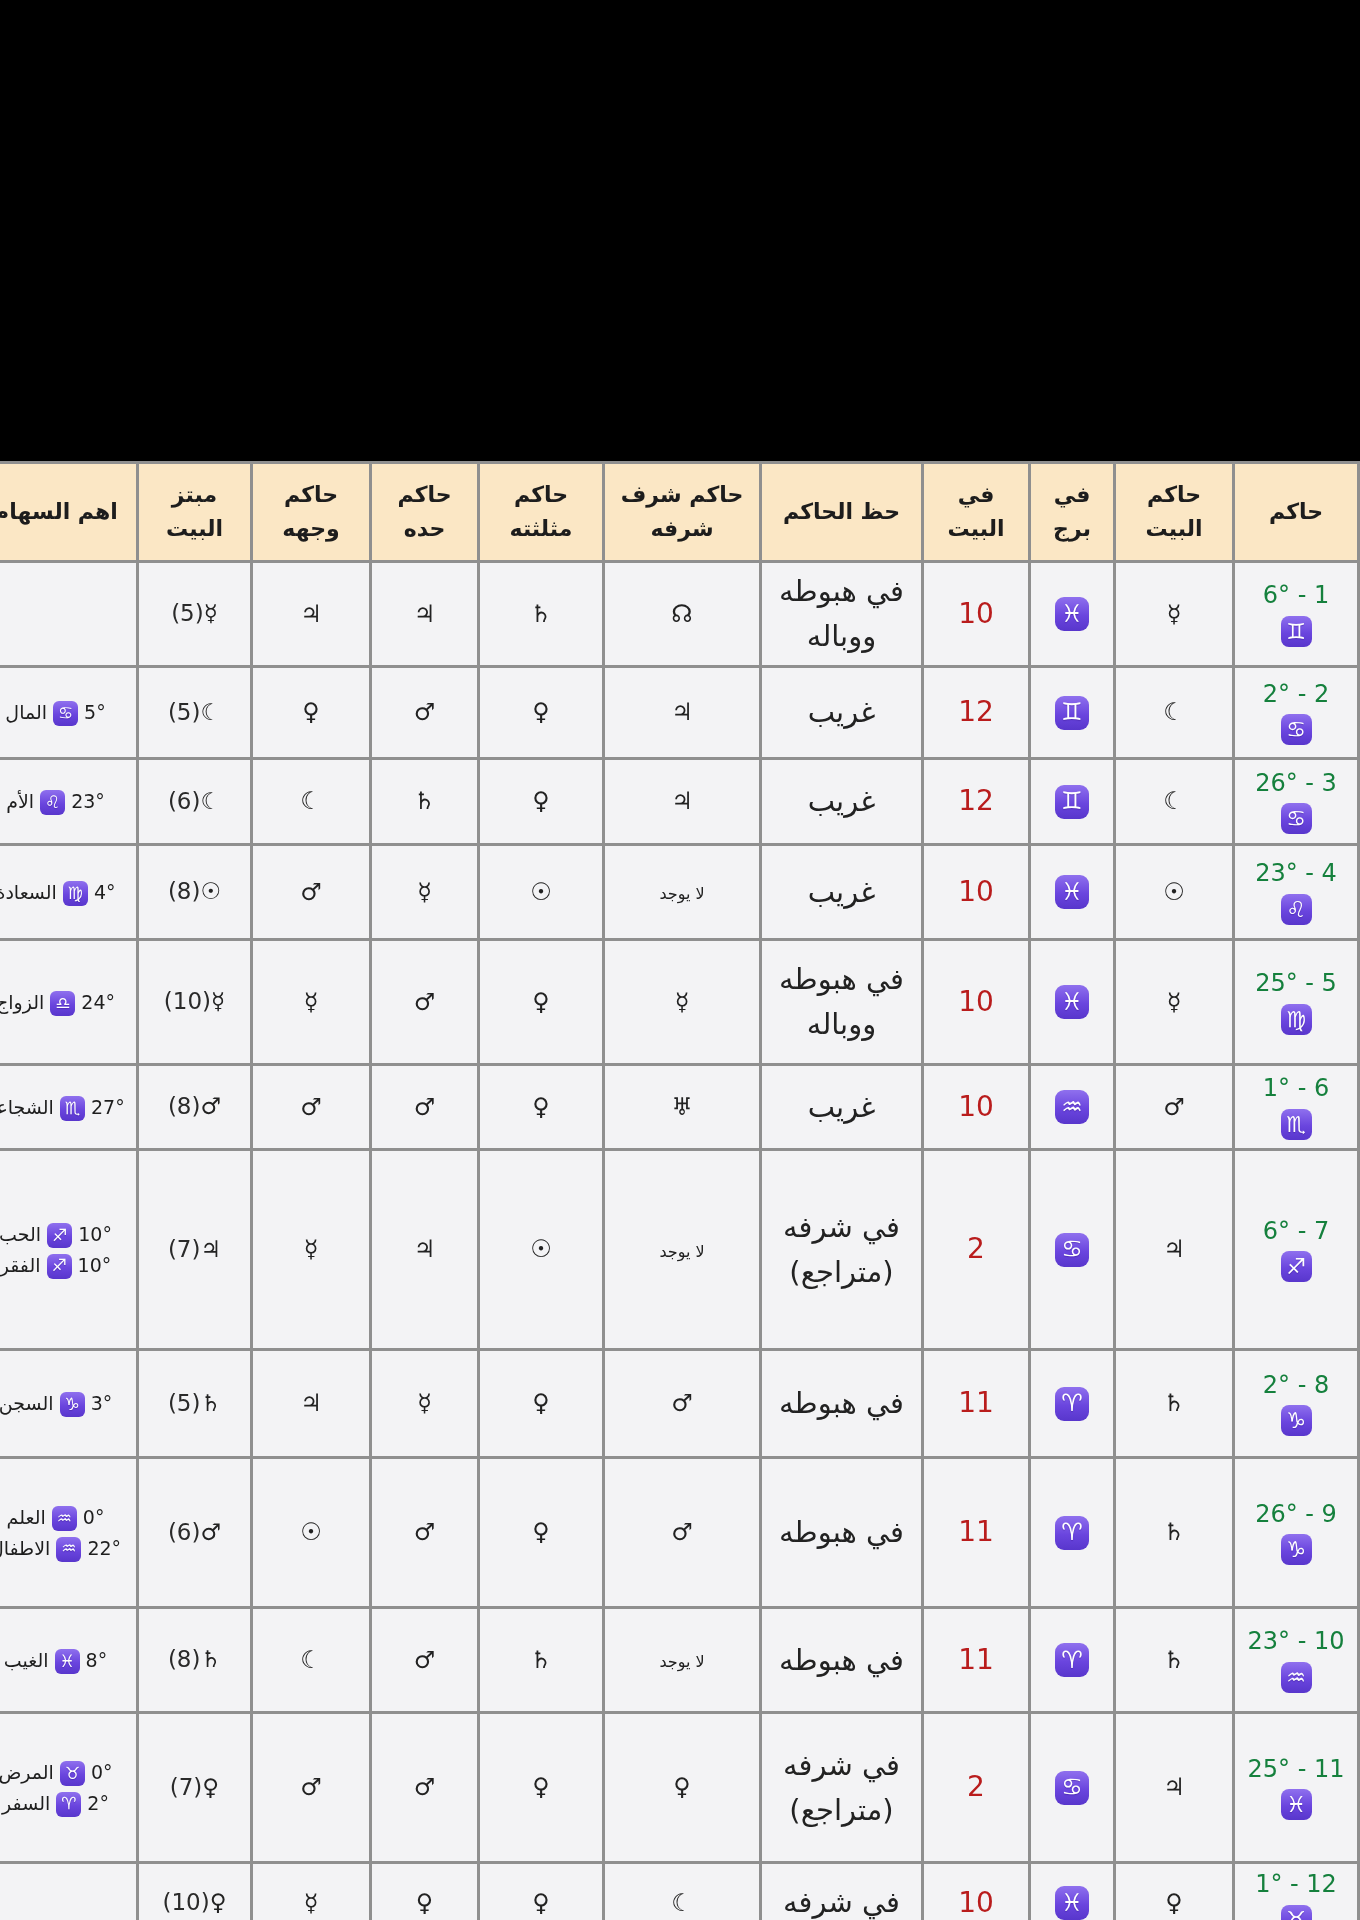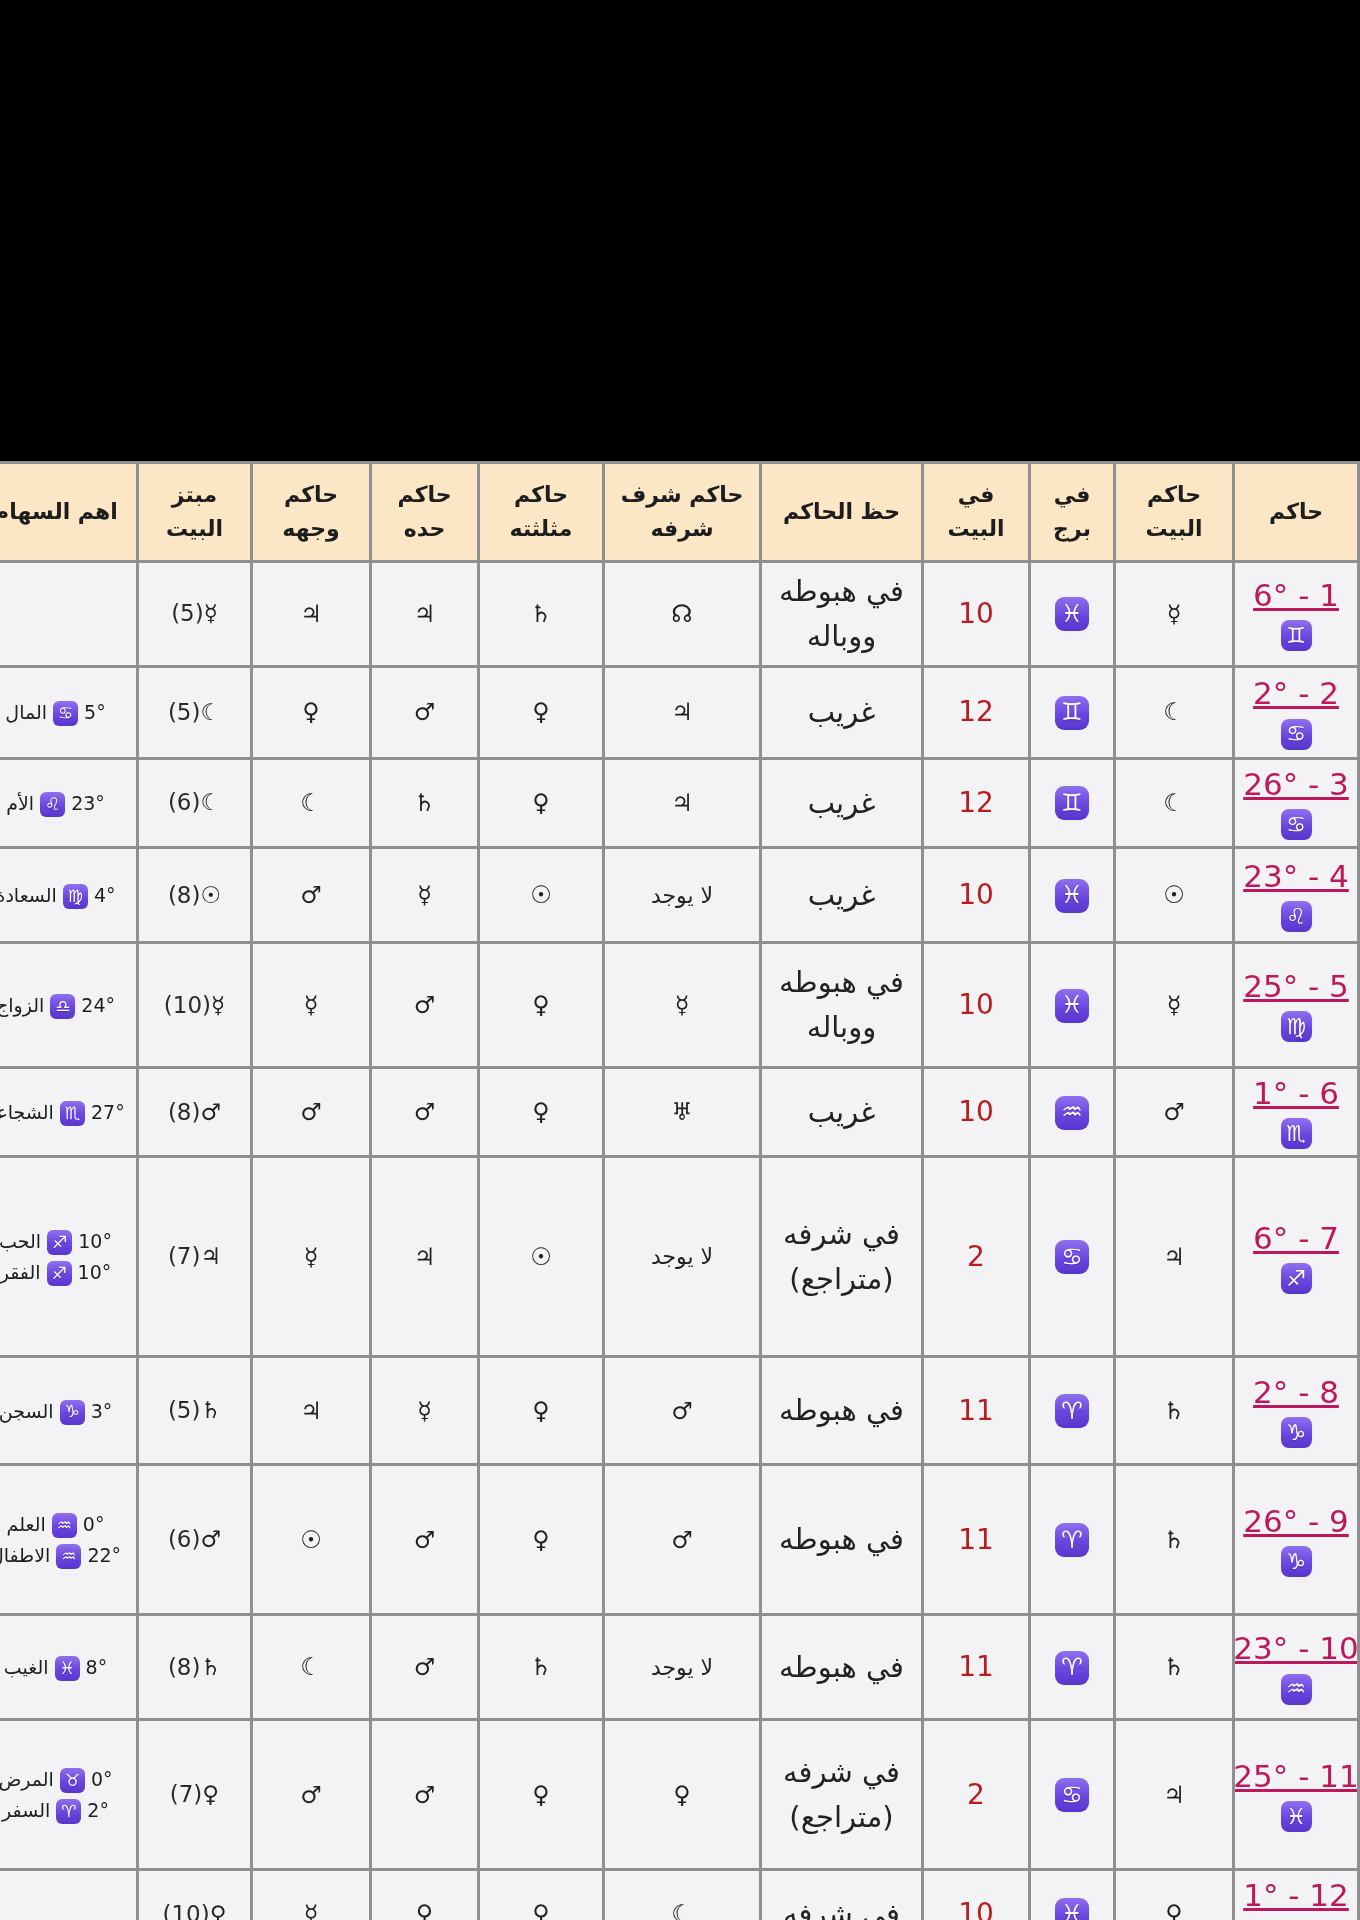--- a/index.html
+++ b/index.html
@@ -11,23 +11,23 @@
     border:3px solid #8F8F8F;
     vertical-align:middle;text-align:center;
     padding:6px 4px;color:#222;overflow:hidden;
   }
   table.astro th{
     background:#FBE7C5;font-weight:700;font-size:22px;line-height:1.55;
     padding:14px 4px;color:#1d1d1d;
   }
   table.astro td{background:#F3F3F5;font-size:23px;line-height:1.45;}
   .num{font-size:28px;color:#b91c1c;}
-  .house-label{direction:ltr;font-size:31px;color:#be185d;line-height:1.2;margin-bottom:4px;white-space:nowrap;text-decoration:underline;}
+  .house-label{direction:ltr;font-size:24px;color:#15803d;line-height:1.2;margin-bottom:4px;white-space:nowrap;}
   .planet{font-size:24px;color:#222;}
-  .none{font-size:22px;text-align:center;}
+  .none{font-size:16px;text-align:center;}
   .fortune{font-size:29px;line-height:1.55;display:inline-block;max-width:150px;}
   .almuten{direction:ltr;font-size:23px;white-space:nowrap;color:#2a2a2a;}
   .almuten .planet{font-size:23px;}
   .badge{
     display:inline-flex;align-items:center;justify-content:center;
     background:linear-gradient(180deg,#8F70EE 0%,#6A45DE 55%,#5836CC 100%);
     color:#fff;border-radius:8px;vertical-align:middle;
     text-shadow:0 1px 1px rgba(40,10,120,.35);
   }
   .badge.lg{width:31px;height:31px;font-size:22px;border-radius:8px;}

